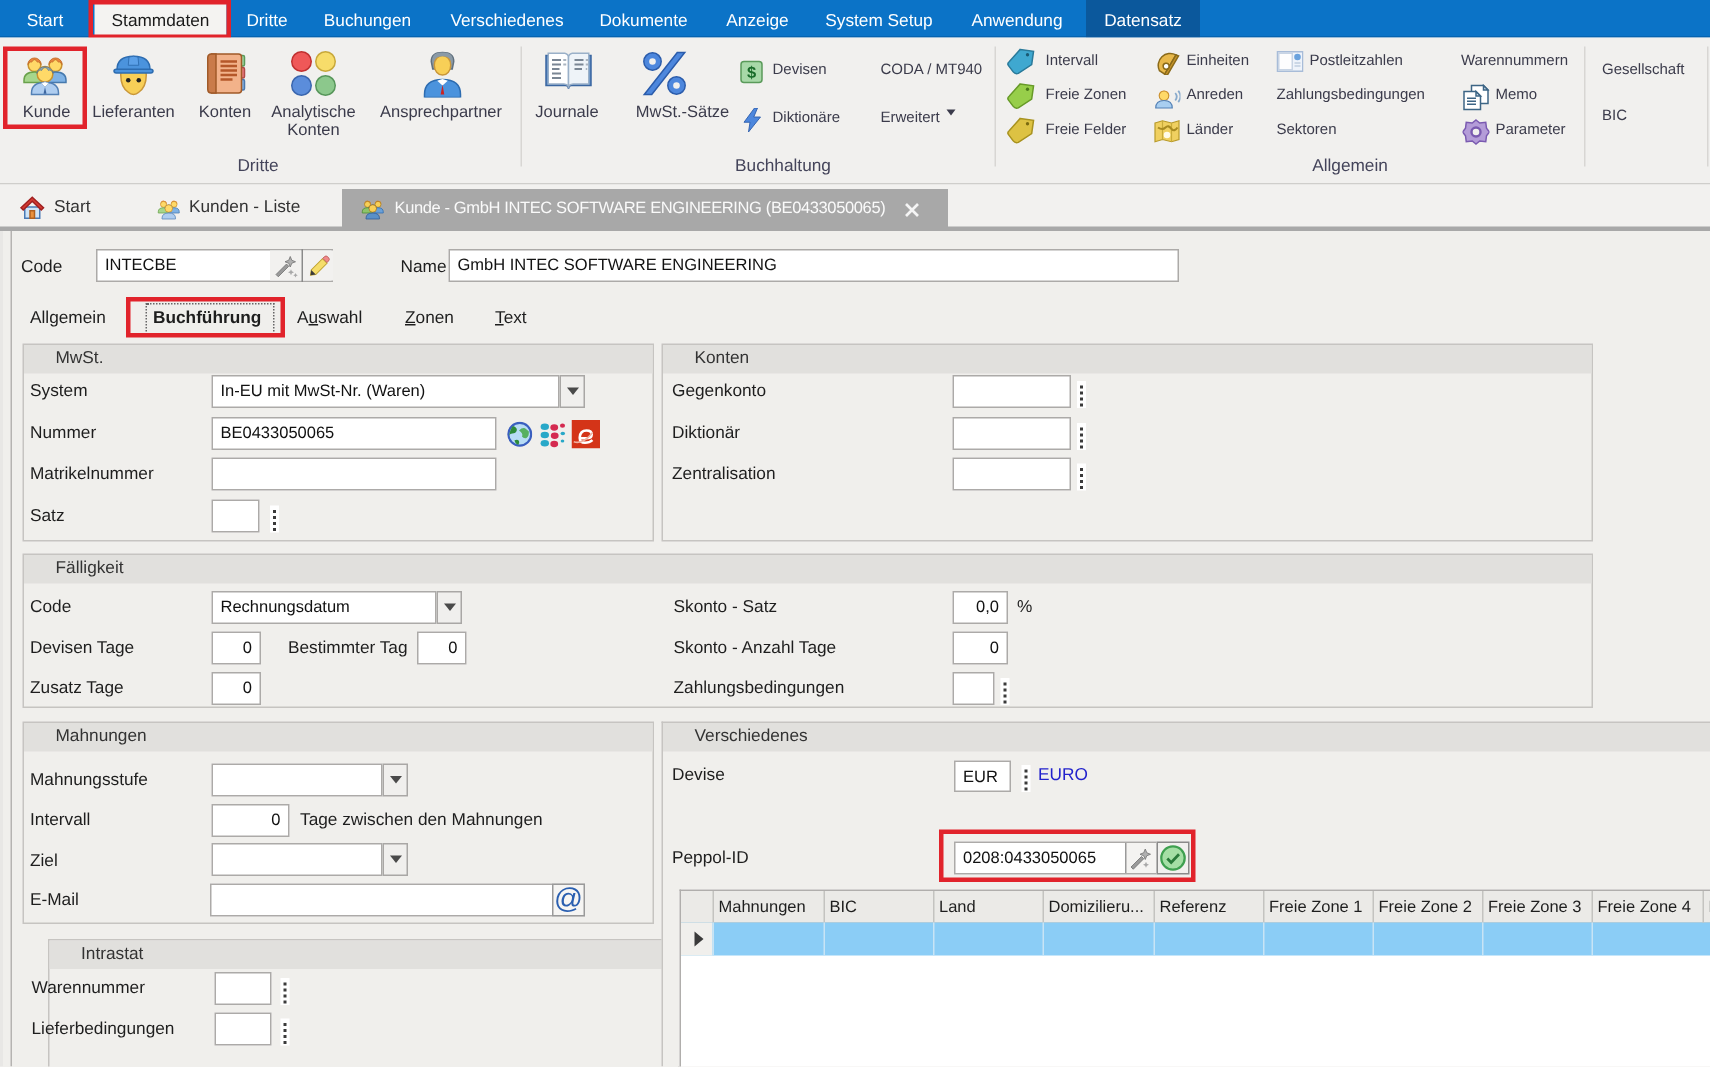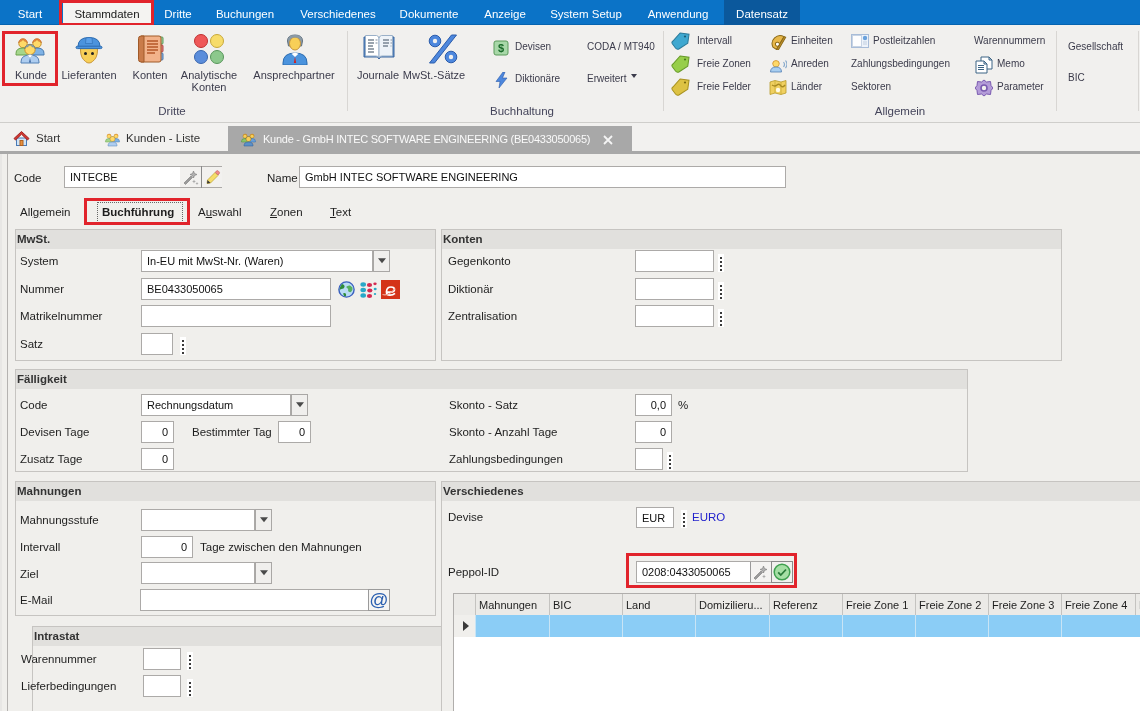--- a/index.html
+++ b/index.html
@@ -7,21 +7,21 @@
 .lbl{position:absolute;font-size:11.5px;color:#1e1e1e;white-space:nowrap;}
 .rlbl{position:absolute;font-size:10px;color:#3b3b4b;white-space:nowrap;}
 .mtx{position:absolute;top:8px;font-size:11.5px;color:#fff;white-space:nowrap;transform:translateX(-50%);}
 .gcap{position:absolute;top:105px;font-size:11.5px;color:#44445a;transform:translateX(-50%);white-space:nowrap;}
 .blbl{position:absolute;top:69px;font-size:11px;color:#3b3b4b;transform:translateX(-50%);white-space:nowrap;text-align:center;}
 .inp{position:absolute;background:#fff;border:1px solid #acaaa8;font-size:11px;color:#111;white-space:nowrap;box-sizing:border-box;}
 .inp span{display:block;padding:4px 0 0 5px;}
 .num span{padding-right:5px;text-align:right;}
 .grp{position:absolute;border:1px solid #c6c4c1;background:#f0efec;box-sizing:border-box;}
 .ghdr{position:absolute;left:0;right:0;top:0;height:19px;background:#e1e0dd;font-size:11.5px;color:#333;}
-.ghdr span{display:block;padding:3px 0 0 1px;font-weight:bold;}
+.ghdr span{display:block;padding:3px 0 0 21px;}
 .red{position:absolute;border:3px solid #e1232b;box-sizing:border-box;}
 .dots{position:absolute;width:6px;background:#fff;padding-top:2.5px;height:15.5px;}
 .dots i{display:block;width:2px;height:2px;background:#3a3a3a;margin:0 auto 2.2px;}
 .cbtn{position:absolute;background:#f0efed;border:1px solid #a9a7a5;box-sizing:border-box;}
 .cbtn:after{content:"";position:absolute;left:50%;top:50%;transform:translate(-50%,-30%);border:4px solid transparent;border-top:5px solid #4a4a4a;}
 .sep{position:absolute;width:1px;background:#d8d6d3;top:31px;height:80px;}
 .ico{position:absolute;}
 u{text-decoration:underline;}
 .tlbl{position:absolute;font-size:11px;color:#1e1e1e;white-space:nowrap;}
 </style></head><body>
@@ -121,21 +121,21 @@
 </svg>
 <span class="blbl" style="left:378px">Journale</span>
 
 <svg class="ico" style="left:427px;top:33px" width="32" height="32" viewBox="0 0 32 32">
   <path d="M24.5 2 h5 L7.5 30 h-5z" fill="#4d87dd" stroke="#2b5cab"></path>
   <circle cx="8" cy="8" r="5.8" fill="#4d87dd" stroke="#2b5cab"></circle>
   <circle cx="8" cy="8" r="2.2" fill="#f1f0ee"></circle>
   <circle cx="24" cy="24" r="5.8" fill="#4d87dd" stroke="#2b5cab"></circle>
   <circle cx="24" cy="24" r="2.2" fill="#f1f0ee"></circle>
 </svg>
-<span class="blbl" style="left:434px">MwSt.-Sätze</span>
+<span class="blbl" style="left:455px">MwSt.-Sätze</span>
 
 <div class="red" style="left:2px;top:31px;width:56px;height:55px"></div>
 
 <svg class="ico" style="left:493px;top:40px" width="16" height="16" viewBox="0 0 16 16">
   <rect x="1" y="1" width="14" height="14" rx="2" fill="#a8d8a8" stroke="#5a9a5a"></rect>
   <text x="8" y="12" font-size="11" font-weight="bold" fill="#1a6b2a" text-anchor="middle" font-family="Liberation Sans">$</text>
 </svg>
 <span class="rlbl" style="left:515px;top:41px">Devisen</span>
 <svg class="ico" style="left:494px;top:72px" width="16" height="16" viewBox="0 0 16 16">
   <path d="M9 0 L2 9.5 h4 L5 16 L13 6 h-4.5 L11 0z" fill="#4d87dd" stroke="#2b5cab" stroke-width=".6"></path>
@@ -364,21 +364,21 @@
 <div class="inp" style="left:635px;top:305px;width:79px;height:22px">
     <span></span>
   </div>
 <div class="dots" style="left:718px;top:309px">
     <i></i>
     <i></i>
     <i></i>
     <i></i>
   </div>
 
-<div class="grp" style="left:15px;top:369px;width:953px;height:103px">
+<div class="grp" style="left:15px;top:369px;width:1047px;height:103px">
     <div class="ghdr">
       <span>Fälligkeit</span>
     </div>
   </div>
 <span class="lbl" style="left:20px;top:399px">Code</span>
 <div class="inp" style="left:141px;top:394px;width:150px;height:22px">
     <span>Rechnungsdatum</span>
   </div>
 <div class="cbtn" style="left:291px;top:394px;width:17px;height:22px"></div>
 <span class="lbl" style="left:449px;top:399px">Skonto - Satz</span>

